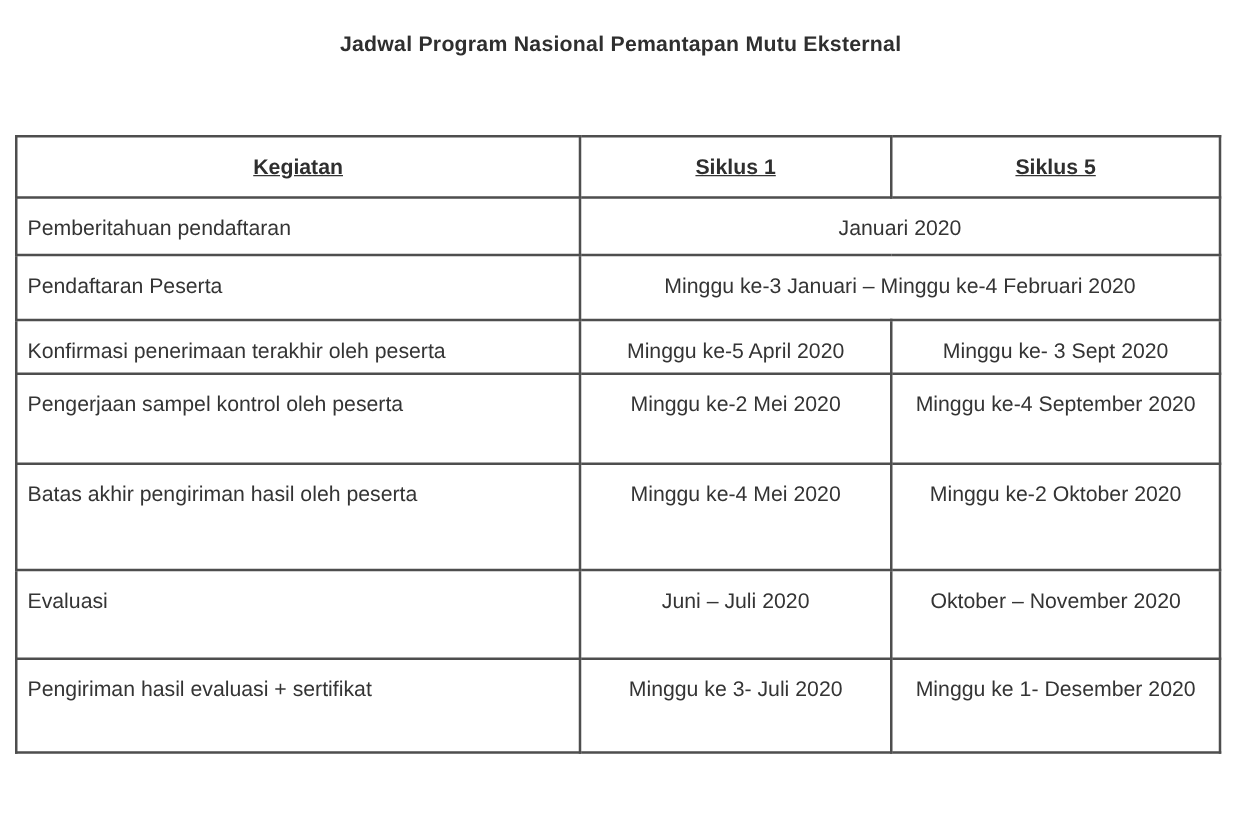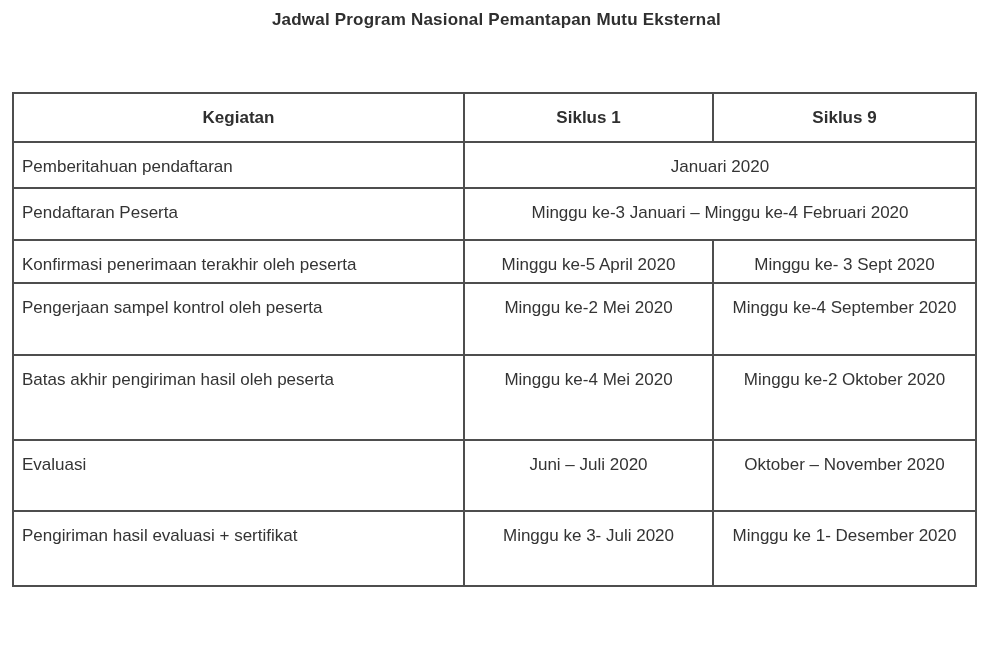--- a/index.html
+++ b/index.html
@@ -12,21 +12,21 @@
     font-family: "Liberation Sans", sans-serif;
     color: #333333;
   }
   .page {
     position: relative;
     width: 993px;
     height: 651px;
     background: #ffffff;
   }
   .title-block {
-    margin-top: 9px;
+    margin-top: 25px;
     text-align: center;
     font-weight: bold;
     font-size: 17px;
     line-height: 21px;
     color: #2f2f2f;
     letter-spacing: 0.2px;
   }
   table.schedule {
     position: absolute;
     left: 12px;
@@ -53,21 +53,21 @@
     text-align: center;
     color: #2f2f2f;
   }
   td.kegiatan {
     text-align: left;
     padding-left: 13px;
   }
   td.val {
     text-align: center;
   }
-  tr.rh { height: 49px; }
+  tr.rh { height: 49px; text-decoration: underline; }
   tr.r1 { height: 46px; padding-left: 24px; }
   tr.r2 { height: 52px; }
   tr.r3 { height: 52px; }
   tr.r4 { height: 42px; padding-left: 13px; }
   tr.r5 { height: 72px; }
   tr.r6 { height: 85px; }
   tr.r7 { height: 71px; }
   tr.r8 { height: 75px; }
 </style>
 </head>
@@ -82,21 +82,21 @@
   <table class="schedule">
     <colgroup>
       <col class="c-kegiatan">
       <col class="c-siklus1">
       <col class="c-siklus2">
     </colgroup>
     <thead>
       <tr class="rh">
         <th>Kegiatan</th>
         <th>Siklus 1</th>
-        <th>Siklus 9</th>
+        <th>Siklus 5</th>
       </tr>
     </thead>
     <tbody>
       <tr class="r1">
         <td class="kegiatan">Pemberitahuan pendaftaran</td>
         <td class="val" colspan="2">Januari 2020</td>
       </tr>
       <tr class="r2">
         <td class="kegiatan">Pendaftaran Peserta</td>
         <td class="val" colspan="2">Minggu ke-3 Januari –  Minggu ke-4  Februari 2020</td>

